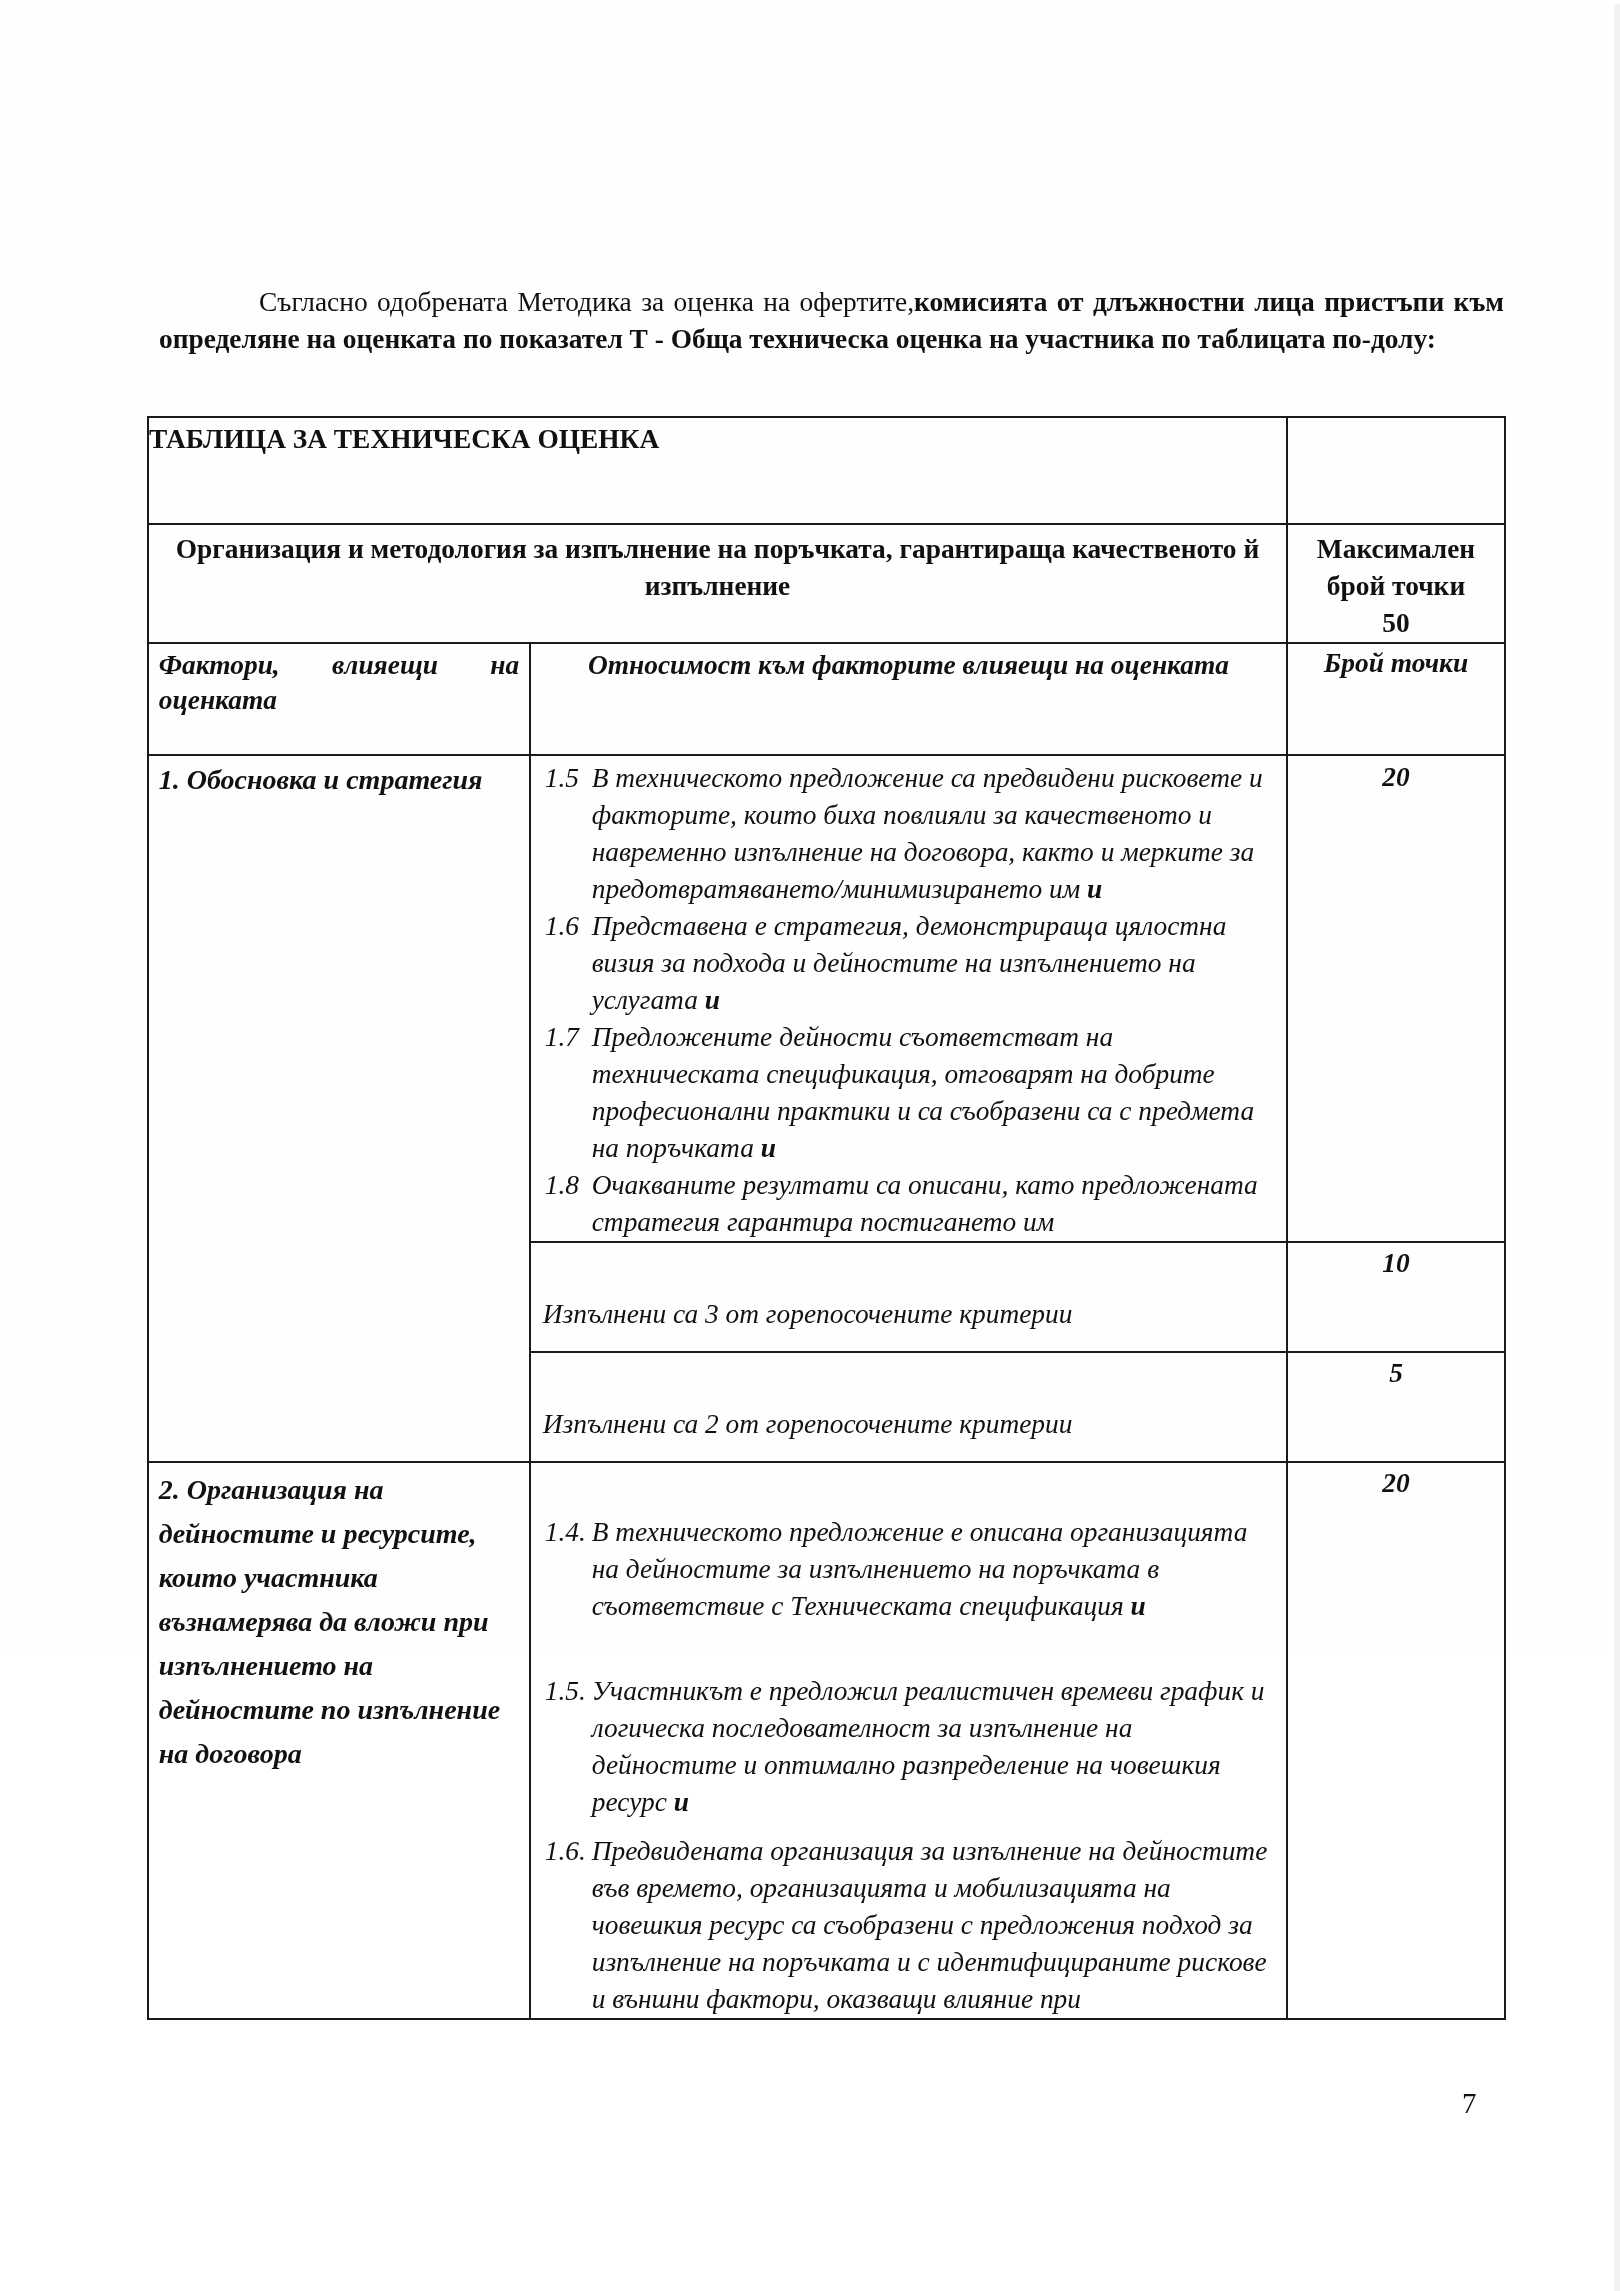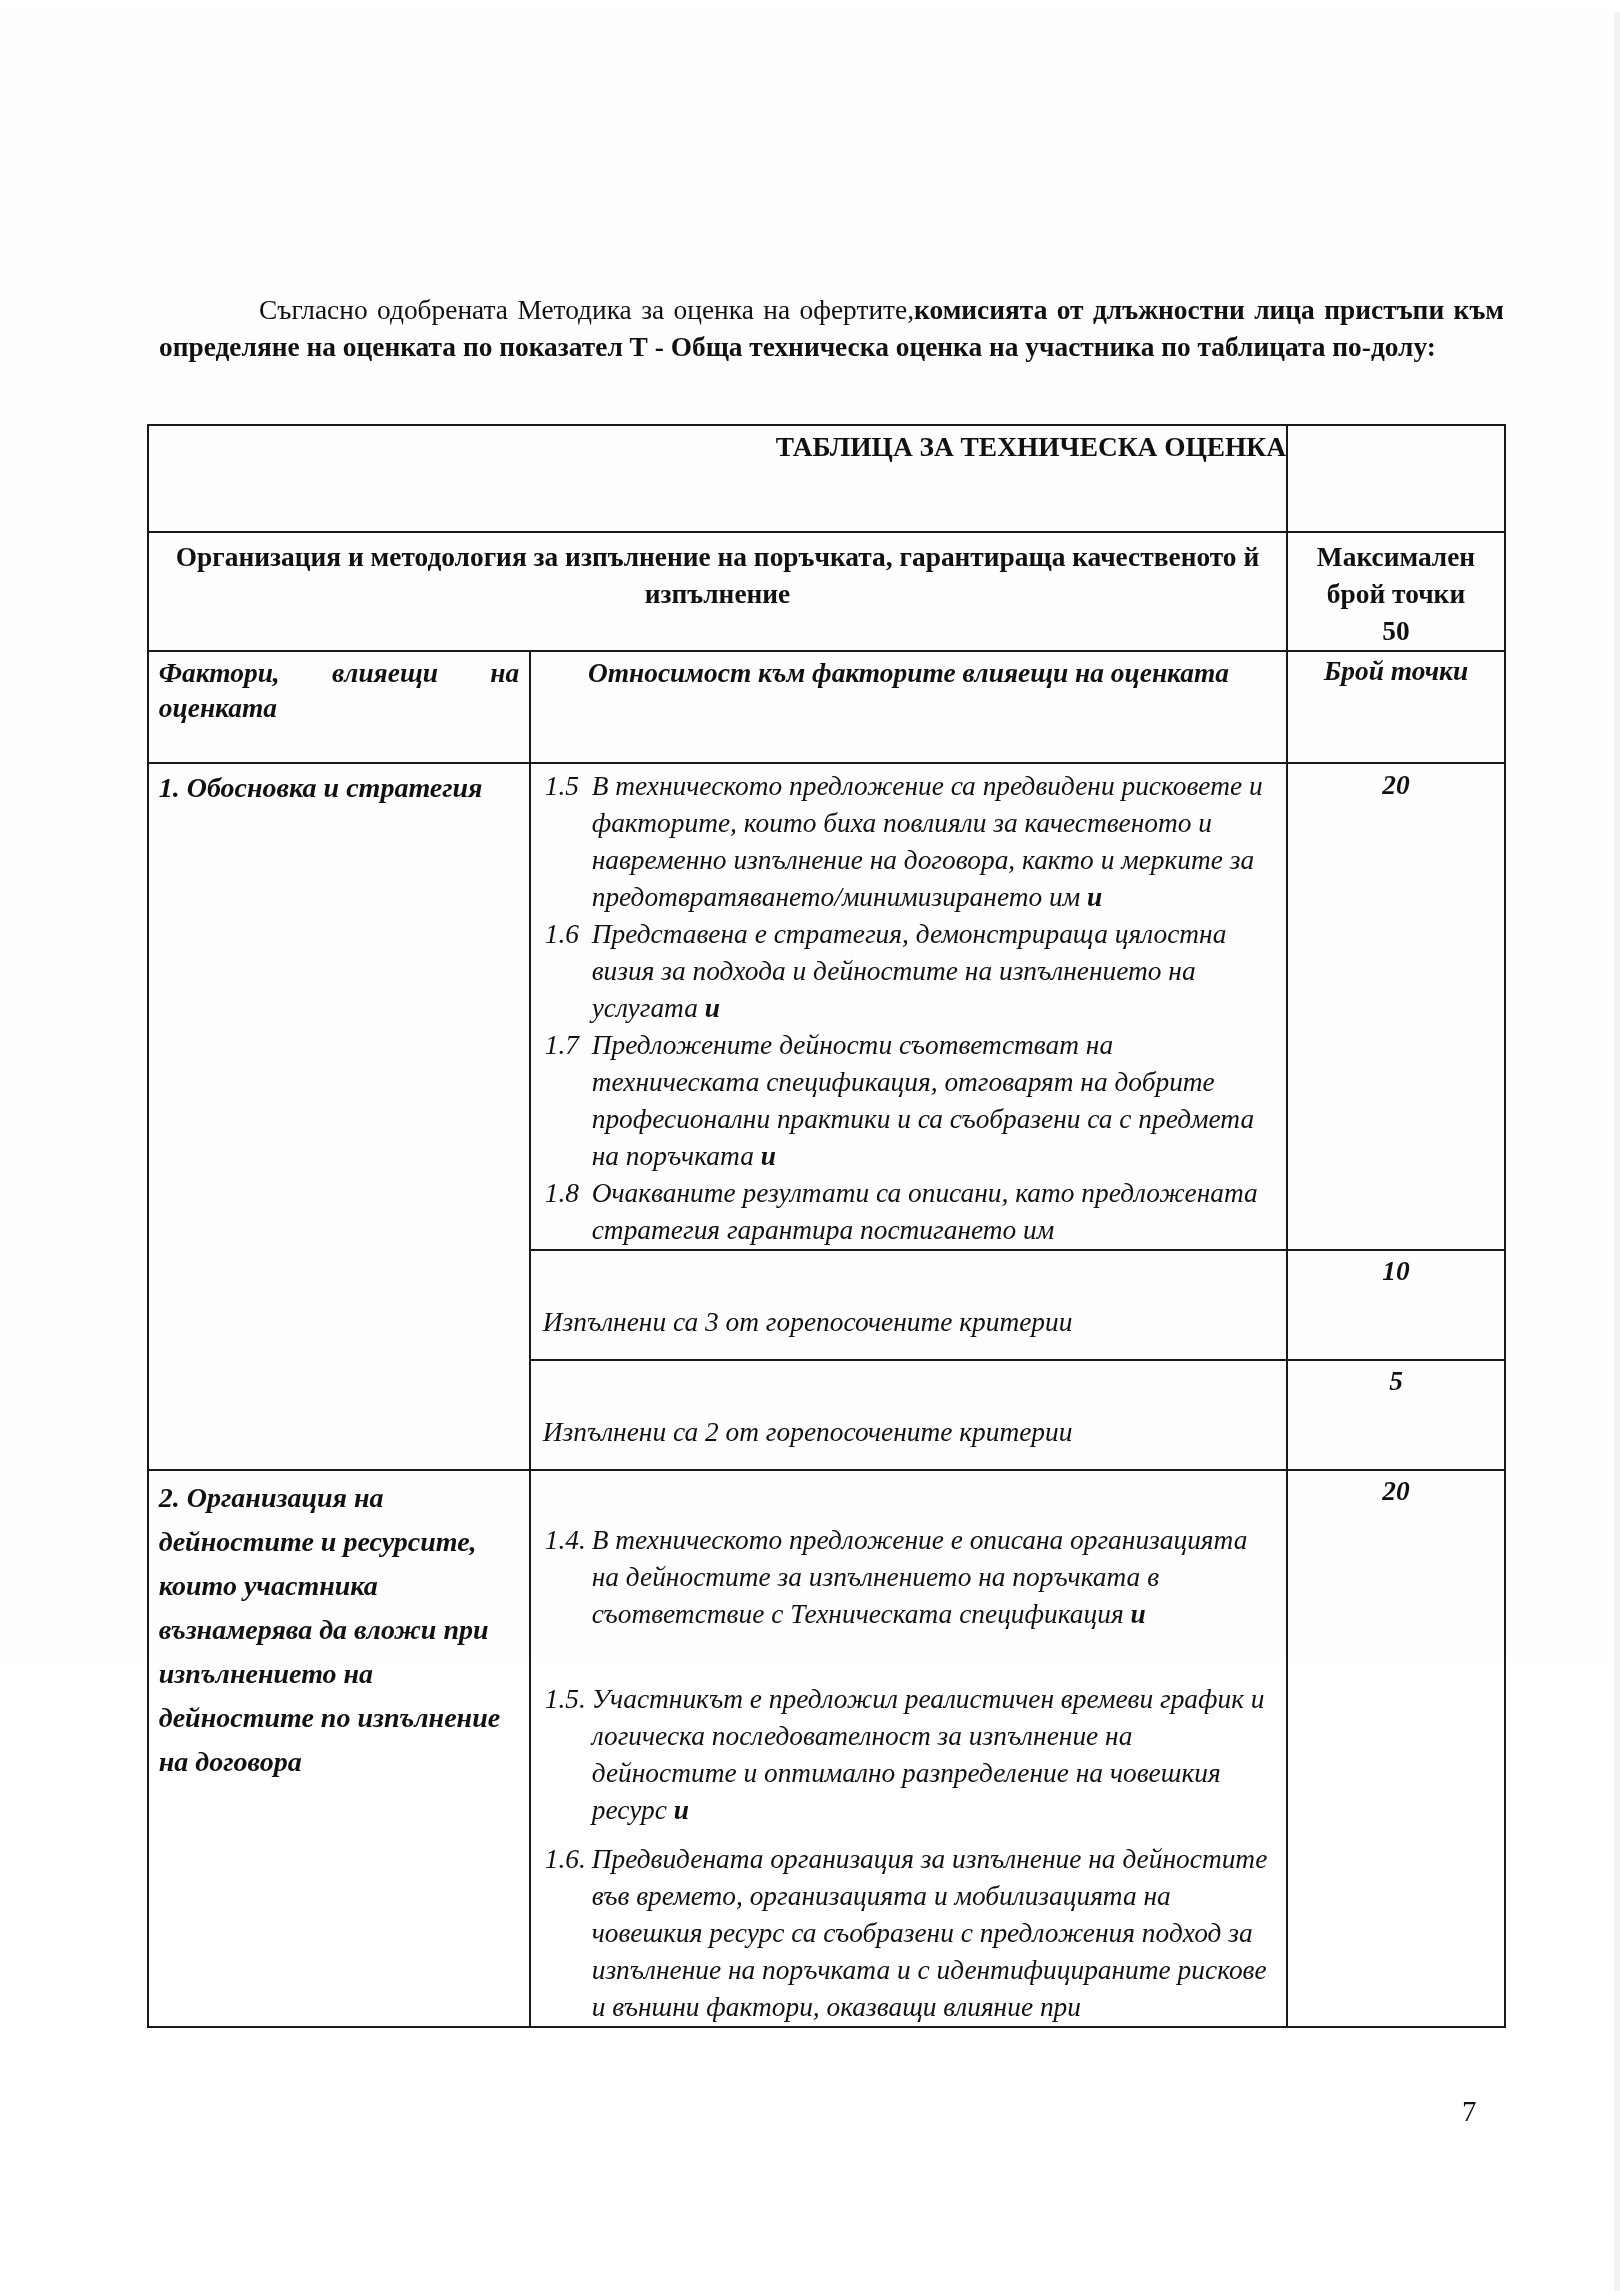--- a/index.html
+++ b/index.html
@@ -1,29 +1,29 @@
 <!DOCTYPE html>
 <html><head>
   <meta charset="utf-8">
   <style>
     html, body { margin: 0; padding: 0; background: #ffffff; }
     body { width: 1620px; height: 2292px; position: relative; overflow: hidden; font-family: "Liberation Serif", "DejaVu Serif", serif; color: #111; }
-    .page { position: absolute; left: 0; top: 12px; width: 1620px; height: 1650px; background: #fefefe; }
+    .page { position: absolute; left: 0; top: 4px; width: 1620px; height: 1650px; background: #fefefe; }
 
     .intro { position: absolute; left: 159px; top: 253px; width: 1345px; font-size: 27.4px; line-height: 37px; text-align: justify; }
     .intro .indent { display: inline-block; width: 100px; }
     .intro b { font-weight: bold; }
 
     table.eval { position: absolute; left: 147px; top: 412px; width: 1357px; border-collapse: collapse; table-layout: fixed; }
     table.eval td { border: 2px solid #1a1a1a; vertical-align: top; padding: 0; }
     col.c1 { width: 382px; }
     col.c2 { width: 757px; }
     col.c3 { width: 218px; }
 
-    .title-cell { height: 99px; text-align: right; font-weight: bold; font-size: 27.4px; padding-top: 5.9px !important; }
+    .title-cell { height: 99px; text-align: left; font-weight: bold; font-size: 27.4px; padding-top: 5.9px !important; }
     .sub-cell { height: 108px; text-align: center; font-weight: bold; font-size: 27.4px; line-height: 37px; padding-top: 5.9px !important; }
     .max-cell { text-align: center; font-weight: bold; font-size: 27.4px; line-height: 37px; padding-top: 5.9px !important; }
 
     .hdr-c1 { height: 106px; font-style: italic; font-weight: bold; font-size: 27.4px; line-height: 35px; padding: 3.9px 9.8px 0 9.8px !important; text-align: justify; margin-top: 48px; }
     .hdr-c2 { font-style: italic; font-weight: bold; font-size: 27.4px; line-height: 35px; text-align: center; padding: 3.9px 19.6px 0 19.6px !important; }
     .hdr-c3 { font-style: italic; font-weight: bold; font-size: 27.4px; text-align: center; padding-top: 3.9px !important; }
 
     .factor { font-style: italic; font-weight: bold; font-size: 28px; line-height: 35px; padding: 5.9px 9.8px 0 9.8px !important; }
     .factor.f2 { line-height: 44px; }
 

